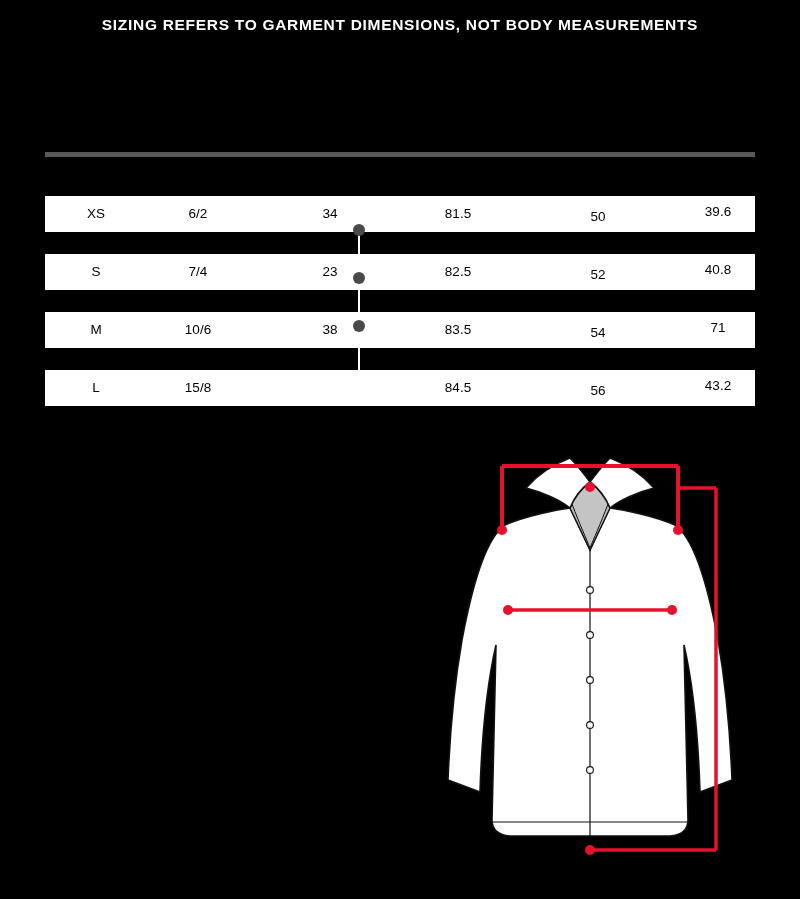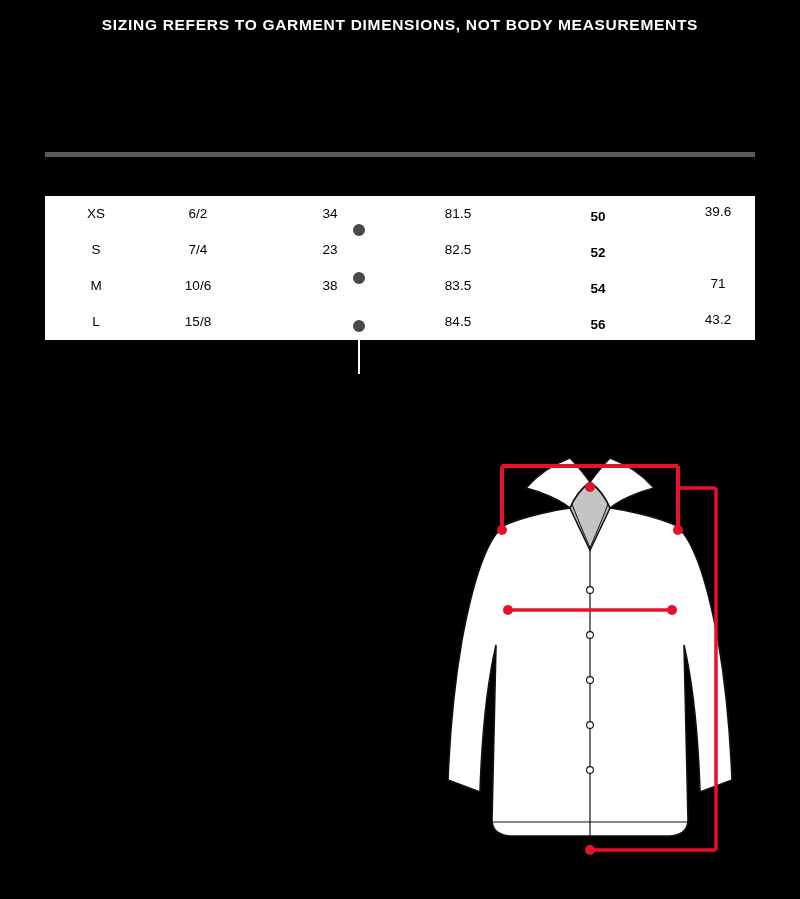--- a/index.html
+++ b/index.html
@@ -48,39 +48,39 @@
   
   .table {
     position: absolute;
     top: 196px;
     left: 45px;
     width: 710px;
   }
   .row {
     position: relative;
     height: 36px;
-    margin-bottom: 0;
+    margin-bottom: 22px;
     background: #ffffff;
     color: #000000;
   }
   .cell {
     position: absolute;
     top: 0;
     height: 36px;
     line-height: 36px;
     font-size: 13.5px;
     text-align: center;
     color: #000000;
     white-space: nowrap;
   }
   .c0 { left: 8px;   width: 86px; }
   .c1 { left: 110px; width: 86px; }
   .c2 { left: 242px; width: 86px; }
   .c3 { left: 370px; width: 86px; }
-  .c4 { left: 510px; width: 86px; font-weight: bold; }
+  .c4 { left: 510px; width: 86px; }
   .c5 { left: 630px; width: 86px; }
 
   
   .row .c4 { top: 3px; }
   .row .c5 { top: -2px; text-align: center; }
 
   
   .divider {
     position: absolute;
     top: 196px;
@@ -129,20 +129,21 @@
       <span class="cell c4">50</span>
       <span class="cell c5">39.6</span>
     </div>
 
     <div class="row">
       <span class="cell c0">S</span>
       <span class="cell c1">7/4</span>
       <span class="cell c2">23</span>
       <span class="cell c3">82.5</span>
       <span class="cell c4">52</span>
+      <span class="cell c5">40.8</span>
     </div>
 
     <div class="row">
       <span class="cell c0">M</span>
       <span class="cell c1">10/6</span>
       <span class="cell c2">38</span>
       <span class="cell c3">83.5</span>
       <span class="cell c4">54</span>
       <span class="cell c5">71</span>
     </div>

